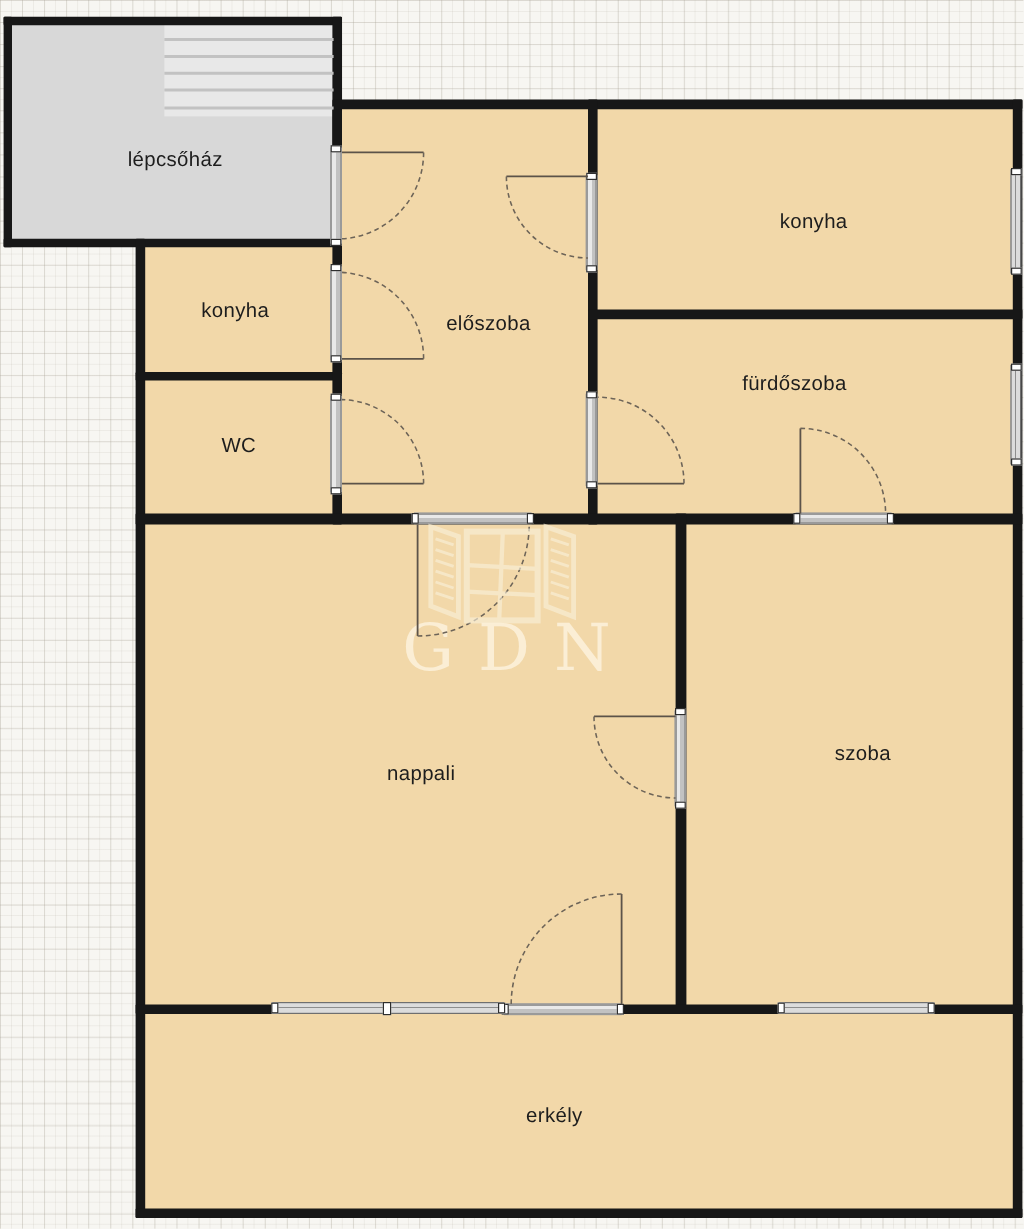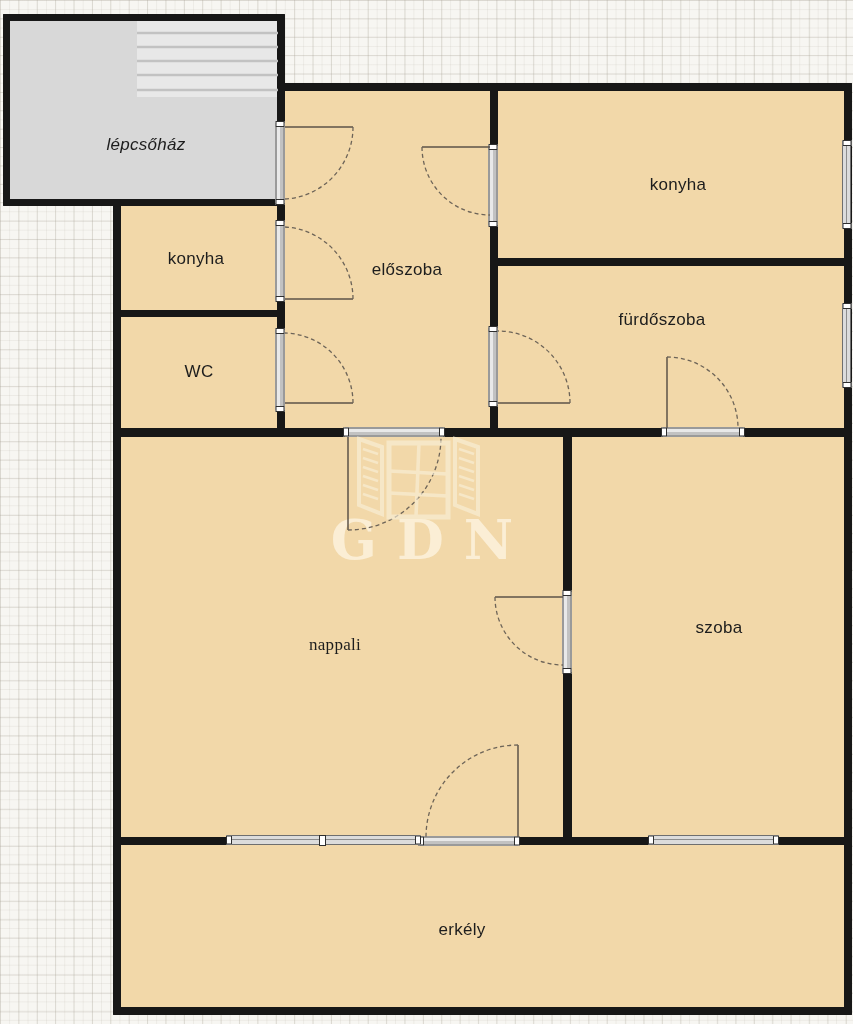--- a/index.html
+++ b/index.html
@@ -36,21 +36,21 @@
     width:6px;height:9px;background:#fff;border:1px solid #2e2e2e;box-sizing:border-box;}
   .door.h::before,.win.h::before{left:-2px;}
   .door.h::after,.win.h::after{right:-2px;}
   .joint{position:absolute;width:7px;height:11px;background:#fff;border:1px solid #2e2e2e;box-sizing:border-box;z-index:5;}
   .room-label{
     position:absolute;z-index:7;transform:translate(-50%,-50%);
     font-size:17px;color:#1d1d1d;white-space:nowrap;letter-spacing:0.3px;}
   .overlay-svg{position:absolute;left:0;top:0;z-index:6;pointer-events:none;}
   .watermark-text{
     position:absolute;z-index:5;transform:translateX(-50%);
-    font-family:"DejaVu Serif", serif;font-weight:bold;font-size:54px;
+    font-family:"DejaVu Serif", serif;font-weight:normal;font-size:54px;
     letter-spacing:20px;color:rgba(252,243,222,0.82);white-space:nowrap;}
 </style>
 </head>
 <body>
 
 <div class="canvas">
 
   <div class="fill gray-room" style="left:6px;top:16px;width:274px;height:186px;"></div>
   <div class="fill stairs" style="left:137px;top:19px;width:141px;height:78px;"></div>
   <div class="fill tan" style="left:280px;top:88px;width:568px;height:345px;"></div>
@@ -140,23 +140,23 @@
         <line x1="459" y1="467" x2="474" y2="472"></line>
         <line x1="459" y1="476" x2="474" y2="481"></line>
         <line x1="459" y1="485" x2="474" y2="490"></line>
         <line x1="459" y1="494" x2="474" y2="499"></line>
       </g>
     </g>
   </svg>
 
   <div class="watermark-text" style="left:432px;top:508px;">GDN</div>
 
-  <div class="room-label" style="left:146px;top:145px;font-style:italic;">lépcsőház</div>
+  <div class="room-label" style="left:146px;top:133px;">lépcsőház</div>
   <div class="room-label" style="left:196px;top:259px;">konyha</div>
   <div class="room-label" style="left:199px;top:372px;">WC</div>
   <div class="room-label" style="left:407px;top:270px;text-align:right;">előszoba</div>
   <div class="room-label" style="left:678px;top:174px;margin-top:11px;">konyha</div>
   <div class="room-label" style="left:662px;top:320px;">fürdőszoba</div>
-  <div class="room-label" style="left:335px;top:645px;font-family:Liberation Serif, serif;">nappali</div>
+  <div class="room-label" style="left:351px;top:645px;">nappali</div>
   <div class="room-label" style="left:719px;top:628px;text-align:center;">szoba</div>
   <div class="room-label" style="left:462px;top:930px;">erkély</div>
 
 </div>
 
 </body></html>

